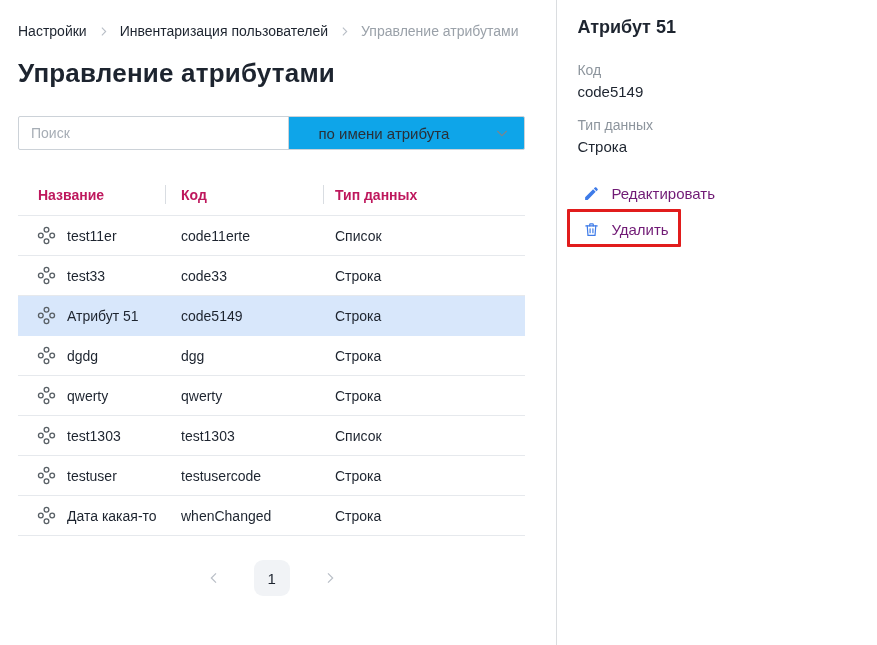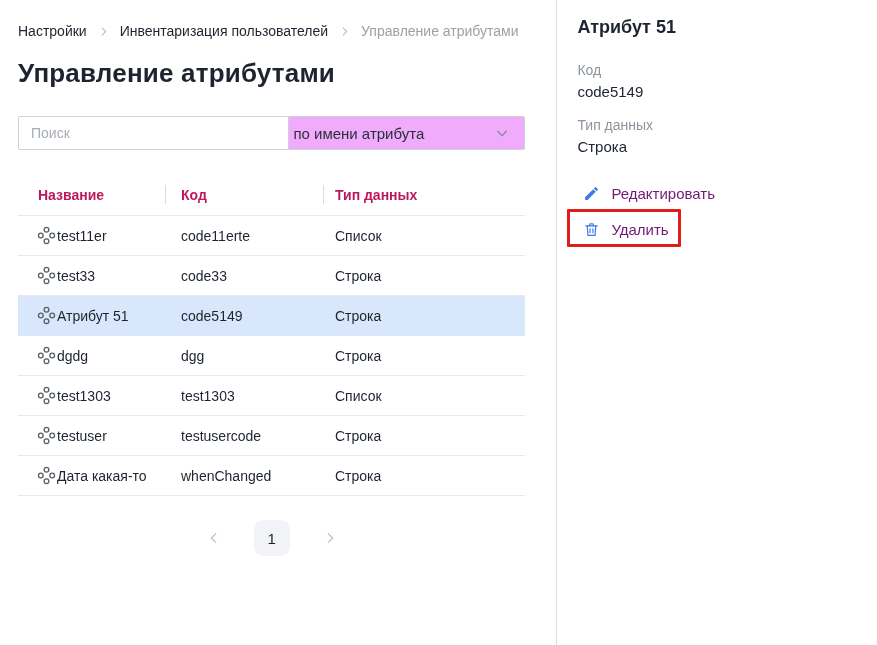--- a/index.html
+++ b/index.html
@@ -20,40 +20,40 @@
   .page-title { font-size:26px; font-weight:700; color:#1d242f; letter-spacing:.2px; }
   .add-btn { background:#ecf3fd; color:#2e6ce0; border:none; border-radius:8px;
              font-family:"Liberation Sans", sans-serif; font-size:14px;
              padding:10px 18px; cursor:pointer; }
 
   .search-bar { display:flex; margin-top:27px; }
   .search-input { flex:1; height:34px; border:1px solid #ccd2d8; border-radius:2px 0 0 2px;
                   padding:0 12px; font-family:"Liberation Sans", sans-serif; font-size:14px; color:#15803d; outline:none; }
   .search-input::placeholder { color:#a6adb5; }
   .filter-select { width:237px; height:34px; border:1px solid #ccd2d8; border-radius:0 2px 2px 0;
-                   margin-left:-1px; background:#f0abfc; display:flex; align-items:center;
-                   justify-content:space-between; padding:0 14px 0 4px; font-size:15px;
+                   margin-left:-1px; background:#0ea5e9; display:flex; align-items:center;
+                   justify-content:space-between; padding:0 14px 0 29px; font-size:15px;
                    color:#2a3038; cursor:pointer; }
   .filter-select svg { width:16px; height:16px; stroke:#7d858d; stroke-width:1.6; fill:none; }
 
   table { width:100%; border-collapse:collapse; margin-top:31px; }
   col.c1 { width:147px; } col.c2 { width:158px; }
   thead th { text-align:left; font-size:14px; font-weight:700; color:#be185d;
              padding:6px 0 12px; position:relative; }
   thead th:nth-child(1) { padding-left:20px; }
   thead th:nth-child(2) { padding-left:16px; }
   thead th:nth-child(3) { padding-left:12px; }
   thead th + th::before { content:""; position:absolute; left:0; top:4px; height:19px;
                           width:1px; background:#d9dde2; }
   thead tr { border-bottom:1px solid #e6e9ed; }
   tbody tr { border-bottom:1px solid #e6e9ed; cursor:pointer; }
   tbody td { height:40px; font-size:14px; color:#1d242f; }
   tbody td:nth-child(2) { padding-left:16px; }
   tbody td:nth-child(3) { padding-left:12px; }
-  .name-cell { display:flex; align-items:center; padding-left:18px; }
+  .name-cell { display:flex; align-items:center; gap:10px; padding-left:18px; }
   .attr-icon svg { width:21px; height:21px; stroke:#596066; stroke-width:1.5; fill:none; display:block; }
   tr.selected { background:#d8e7fb; border-bottom-color:#d8e7fb; }
 
   .pagination { display:flex; align-items:center; justify-content:center; gap:28px; margin-top:24px; }
   .page-chevron { background:none; border:none; cursor:pointer; display:flex; padding:4px; }
   .page-chevron svg { width:16px; height:16px; stroke:#b9bfc7; stroke-width:1.8; fill:none; }
   .page-number { width:36px; height:36px; border-radius:9px; background:#f1f3f6;
                  display:flex; align-items:center; justify-content:center;
                  font-size:15px; color:#1d242f; cursor:pointer; }
 
@@ -193,20 +193,37 @@
           <td>
               <span class="name-cell">
                 <span class="attr-icon">
                   <svg viewBox="0 0 24 24">
                     <circle cx="12" cy="5.5" r="2.7"></circle>
                     <circle cx="5.5" cy="12" r="2.7"></circle>
                     <circle cx="18.5" cy="12" r="2.7"></circle>
                     <circle cx="12" cy="18.5" r="2.7"></circle>
                   </svg>
                 </span>
+                <span>qwerty</span>
+              </span>
+            </td>
+          <td>qwerty</td>
+          <td>Строка</td>
+        </tr>
+        <tr>
+          <td>
+              <span class="name-cell">
+                <span class="attr-icon">
+                  <svg viewBox="0 0 24 24">
+                    <circle cx="12" cy="5.5" r="2.7"></circle>
+                    <circle cx="5.5" cy="12" r="2.7"></circle>
+                    <circle cx="18.5" cy="12" r="2.7"></circle>
+                    <circle cx="12" cy="18.5" r="2.7"></circle>
+                  </svg>
+                </span>
                 <span>test1303</span>
               </span>
             </td>
           <td>test1303</td>
           <td>Список</td>
         </tr>
         <tr>
           <td>
               <span class="name-cell">
                 <span class="attr-icon">

